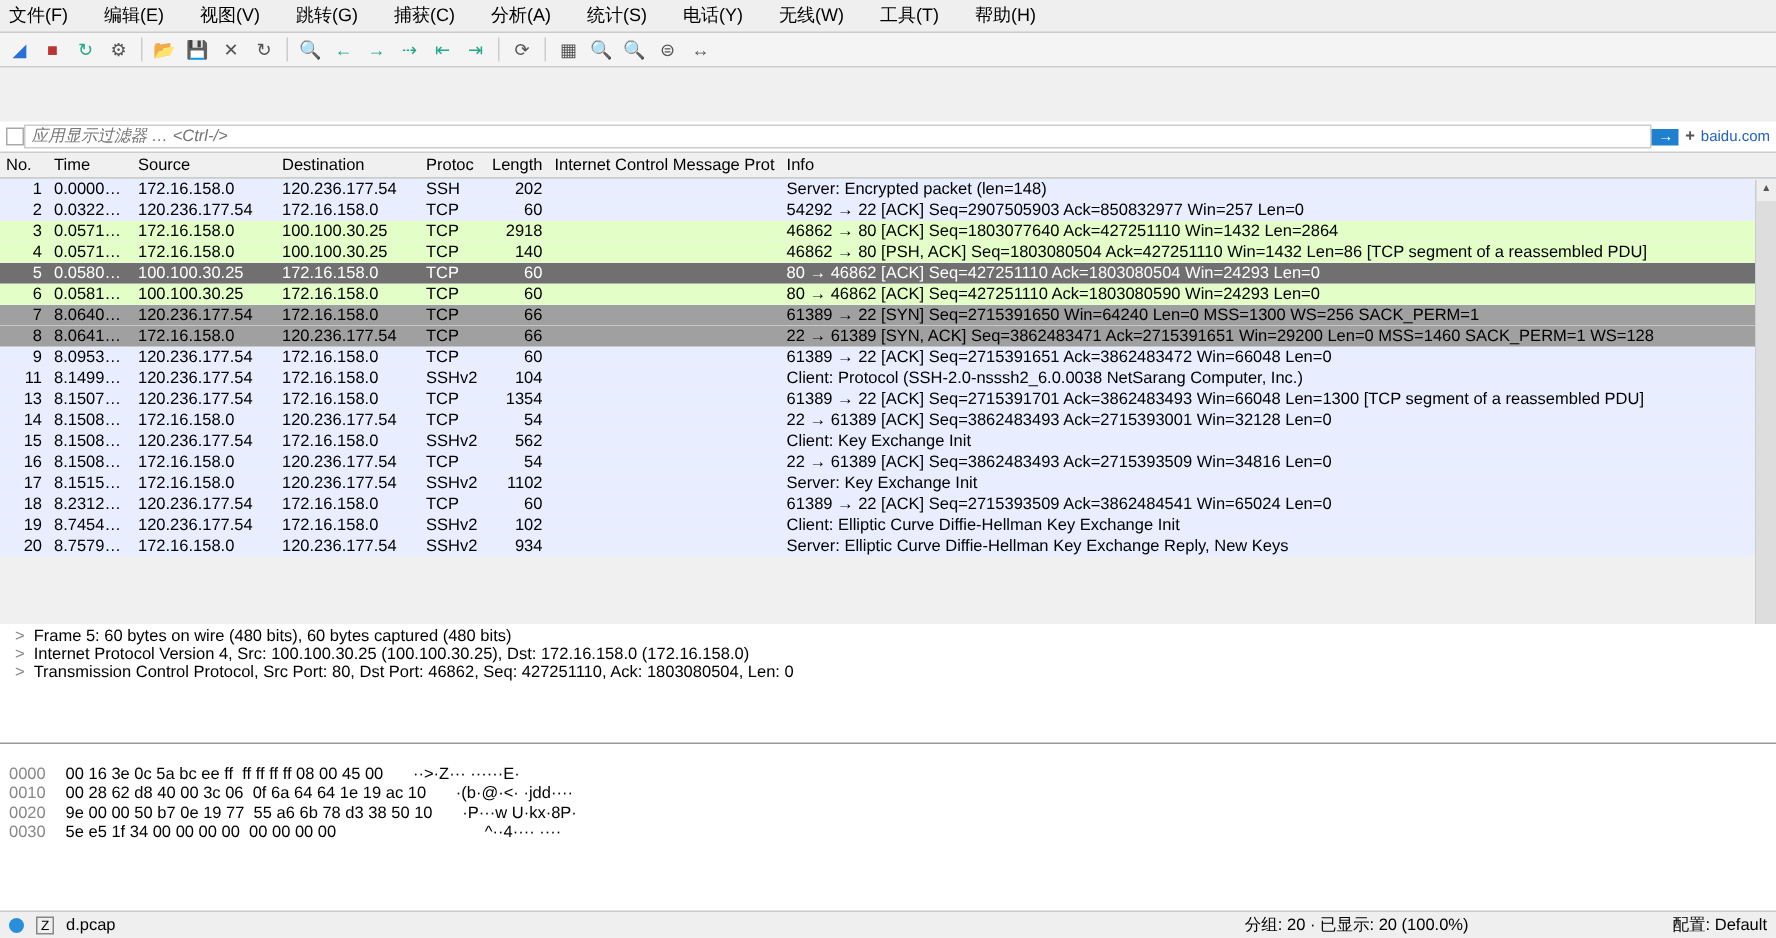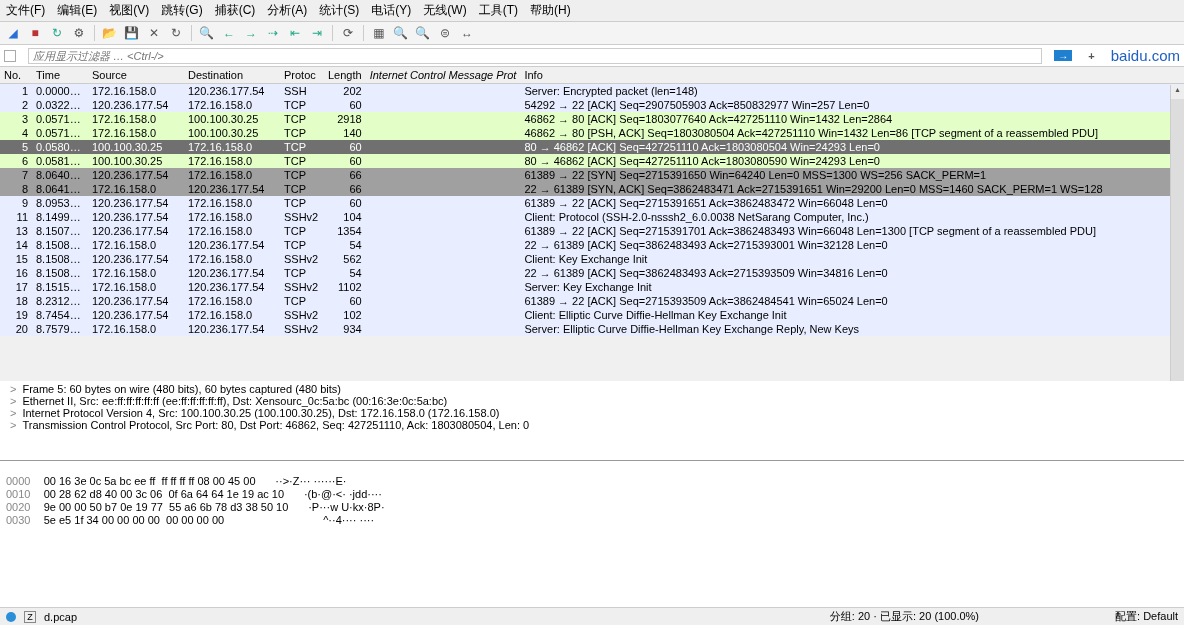--- a/index.html
+++ b/index.html
@@ -1,26 +1,26 @@
 <!DOCTYPE html>
 <html><head>
 <meta charset="utf-8">
 <style>
 * { box-sizing: border-box; margin: 0; padding: 0; font-family: "Microsoft YaHei", "SimSun", Arial, sans-serif; }
 body { font-size: 11px; background: #f0f0f0; width: 1184px; height: 625px; overflow: hidden; display: flex; flex-direction: column; }
-.menubar { background: #efefef; padding: 2px 6px; display: flex; gap: 12px; color: #000; font-size: 12px; border-bottom: 1px solid #ccc; }
+.menubar { background: #efefef; padding: 2px 6px; display: flex; gap: 24px; color: #000; font-size: 12px; border-bottom: 1px solid #ccc; }
 .toolbar { background: #f4f4f4; padding: 2px 4px; display: flex; align-items: center; gap: 4px; border-bottom: 1px solid #ccc; }
 .toolbar .ico { width: 18px; height: 18px; display: inline-flex; align-items: center; justify-content: center; font-size: 12px; color: #555; }
 .toolbar .sep { width: 1px; height: 16px; background: #ccc; margin: 0 2px; }
-.filterbar { display: flex; align-items: center; padding: 2px 4px; background: #fff; border-bottom: 1px solid #ccc; gap: 12px; }
+.filterbar { display: flex; align-items: center; padding: 2px 4px; background: #fff; border-bottom: 1px solid #ccc; gap: 0; margin-top: 36px; }
 .filterbar .bk { width: 12px; height: 12px; border: 1px solid #aaa; background: #fff; }
 .filterbar input { flex: 1; border: 1px solid #ccc; font-size: 11px; padding: 1px 4px; font-style: italic; color: #888; }
 .filterbar .arr { background: #2080d0; color: #fff; padding: 0 4px; font-size: 10px; }
 .filterbar .plus { font-weight: bold; padding: 0 4px; color: #555; }
-.filterbar .ext { color: #2060c0; font-size: 15px; }
+.filterbar .ext { color: #2060c0; font-size: 10px; }
 .pkt-table { width: 100%; font-family: "Consolas","Courier New",monospace; font-size: 11px; border-collapse: collapse; }
 .pkt-table th { text-align: left; font-weight: normal; background: #f0f0f0; border-bottom: 1px solid #ccc; padding: 2px 4px; white-space: nowrap; }
 .pkt-table td { padding: 1px 4px; white-space: nowrap; overflow: hidden; }
 tr.normal   { background: #e8eeff; }
 tr.green    { background: #e3ffc7; }
 tr.sel      { background: #707070; color: #fff; }
 tr.dark     { background: #a0a0a0; color: #000; }
 .num { text-align: right; padding-right: 6px; }
 .scrollcol { position: absolute; right: 0; top: 18px; bottom: 0; width: 14px; background: #eee; border-left: 1px solid #ccc; }
 .scrollcol .up, .scrollcol .down { height: 14px; text-align: center; font-size: 8px; color: #555; }
@@ -33,21 +33,21 @@
 .statusbar .dot { width: 10px; height: 10px; background: #2a8fd8; border-radius: 50%; }
 .statusbar .zed { width: 12px; height: 12px; border: 1px solid #888; text-align: center; line-height: 10px; font-size: 9px; }
 .statusbar .spacer { flex: 1; }
 .pkt-wrap { height: 314px; overflow: hidden; position: relative; }
 .col-no  { width: 32px; margin-left: 16px; }
 .col-time{ width: 56px; margin-top: 48px; }
 .col-src { width: 96px; }
 .col-dst { width: 96px; }
 .col-pro { width: 44px; }
 .col-len { width: 38px; }
-.col-icmp{ width: 148px; font-style: italic; }
+.col-icmp{ width: 148px; }
 </style>
 </head>
 <body>
 
 <div class="menubar">
   <span>文件(F)</span>
   <span>编辑(E)</span>
   <span>视图(V)</span>
   <span>跳转(G)</span>
   <span>捕获(C)</span>
@@ -293,21 +293,20 @@
 </table>
 <div class="scrollcol">
   <div class="up">▴</div>
   <div class="thumb"></div>
 
 </div>
 </div>
 
 <div class="details-pane">
   <div class="row">Frame 5: 60 bytes on wire (480 bits), 60 bytes captured (480 bits)</div>
-  <div class="row">Ethernet II, Src: ee:ff:ff:ff:ff:ff (ee:ff:ff:ff:ff:ff), Dst: Xensourc_0c:5a:bc (00:16:3e:0c:5a:bc)</div>
   <div class="row">Internet Protocol Version 4, Src: 100.100.30.25 (100.100.30.25), Dst: 172.16.158.0 (172.16.158.0)</div>
   <div class="row">Transmission Control Protocol, Src Port: 80, Dst Port: 46862, Seq: 427251110, Ack: 1803080504, Len: 0</div>
 </div>
 
 <div class="hex-pane">
 <span class="offset">0000</span>  <span>00 16 3e 0c 5a bc ee ff  ff ff ff ff 08 00 45 00</span>   <span>··&gt;·Z··· ······E·</span>
 <span class="offset">0010</span>  <span>00 28 62 d8 40 00 3c 06  0f 6a 64 64 1e 19 ac 10</span>   <span>·(b·@·&lt;· ·jdd····</span>
 <span class="offset">0020</span>  <span>9e 00 00 50 b7 0e 19 77  55 a6 6b 78 d3 38 50 10</span>   <span>·P···w U·kx·8P·</span>
 <span class="offset">0030</span>  <span>5e e5 1f 34 00 00 00 00  00 00 00 00</span>               <span>^··4···· ····</span>
 </div>

